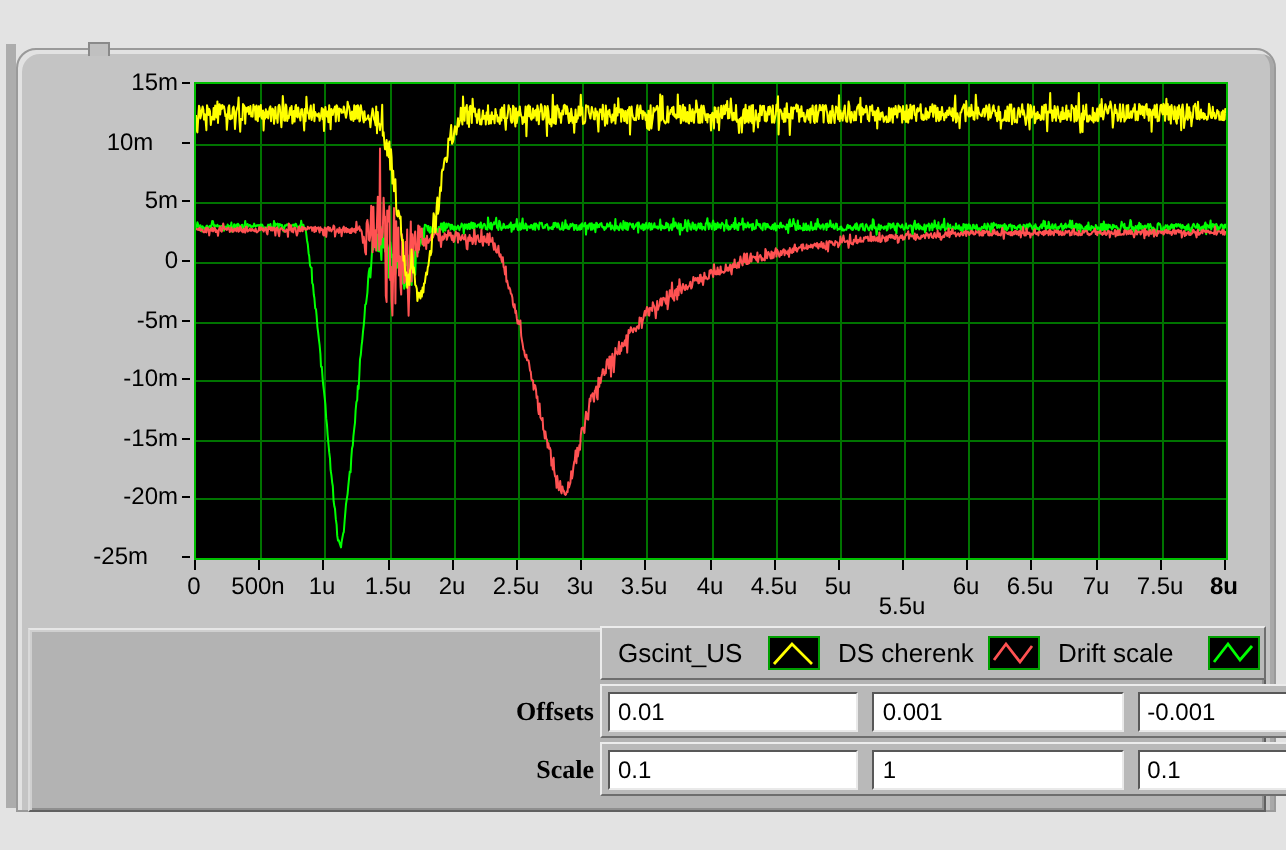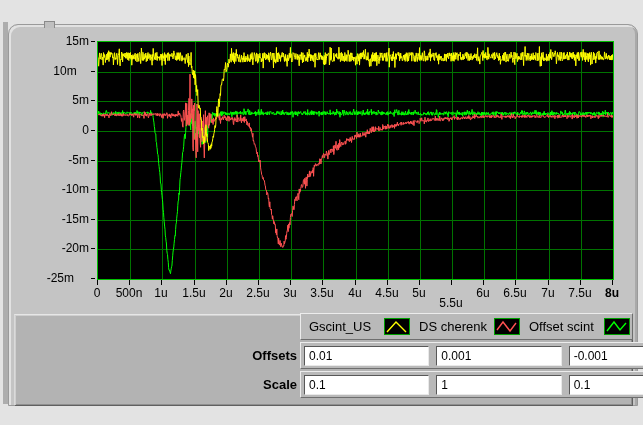--- a/index.html
+++ b/index.html
@@ -57,21 +57,21 @@
   .legend-icon{width:26px;height:17px;background:#000;border:1px solid #00a000;margin-right:1px;box-sizing:border-box;}
   .field-row{left:300px;top:342px;width:398px;height:27px;padding:0 3px;box-sizing:border-box;gap:7px;}
   .field-row2{top:371px;}
   .field-box{
     flex:1 1 0;height:18px;background:#fff;
     border:1px solid;border-color:#585858 #e9e9e9 #e9e9e9 #585858;
     font-family:"Liberation Sans","DejaVu Sans",sans-serif;
     font-size:12px;color:#000;padding:0 0 0 4px;outline:none;min-width:0;
   }
   .row-label{
-    width:85px;text-align:right;font-weight:bold;font-size:13px;color:#000;
+    width:85px;text-align:right;font-weight:bold;font-size:13px;color:#000;font-family:Liberation Serif, serif;
   }
   .row-label.offsets{left:212px;top:348px;}
   .row-label.scale{left:212px;top:377px;}
 </style>
 </head>
 <body>
 
 <div class="abs left-shadow"></div>
 
 <div class="abs front-panel"></div>
@@ -179,21 +179,21 @@
   </div>
   <div class="legend-item">
     <span class="legend-label">DS cherenk</span>
     <span class="legend-icon">
       <svg width="24" height="15" viewBox="0 0 24 15">
           <polyline points="2,11 8,3 15,12 21,4" fill="none" stroke="#ff5252" stroke-width="1.4"></polyline>
         </svg>
     </span>
   </div>
   <div class="legend-item">
-    <span class="legend-label">Offset scint</span>
+    <span class="legend-label">Drift scale</span>
     <span class="legend-icon">
       <svg width="24" height="15" viewBox="0 0 24 15">
           <polyline points="2,12 9,3 15,11 21,4" fill="none" stroke="#00ff00" stroke-width="1.4"></polyline>
         </svg>
     </span>
   </div>
 </div>
 
 <div class="abs row-label offsets">Offsets</div>
 <div class="abs raised-strip field-row">

